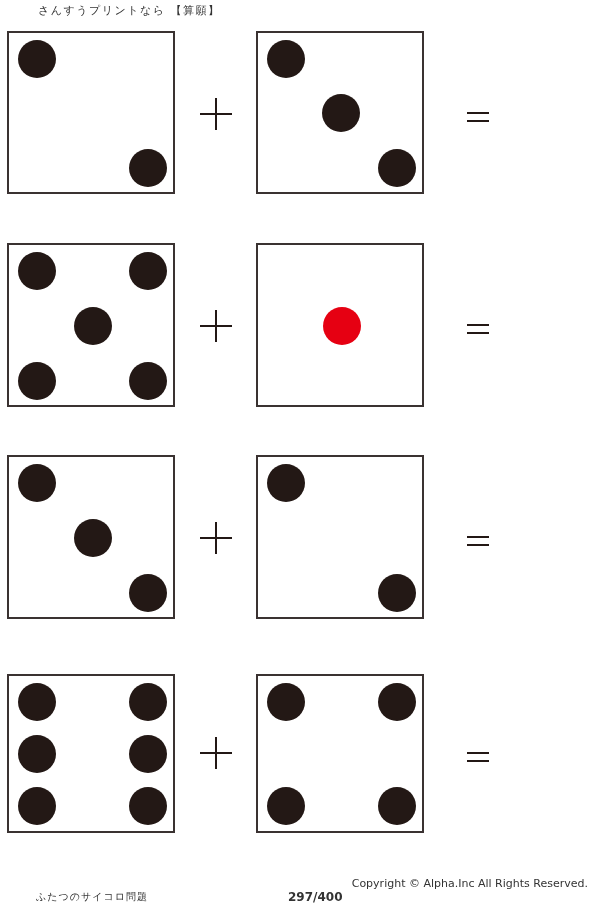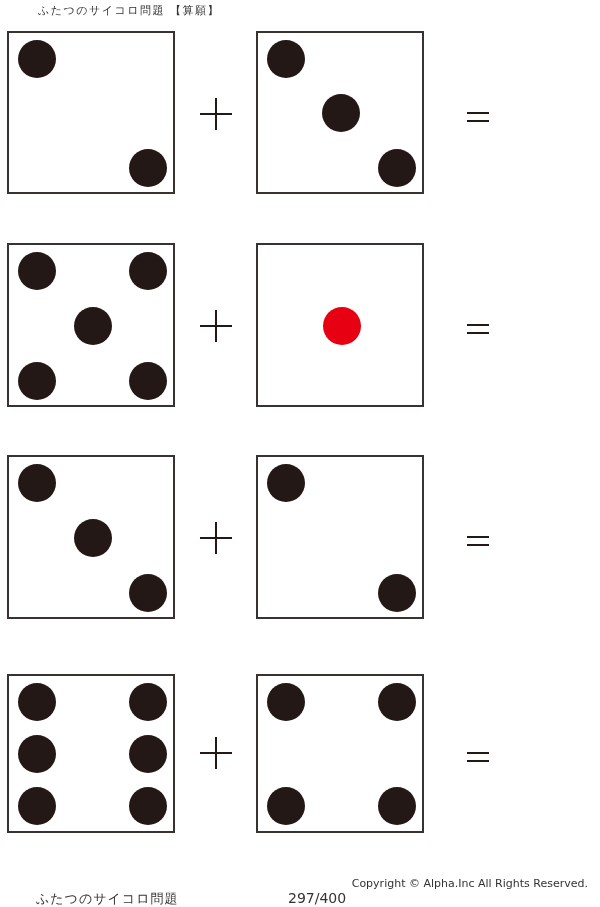--- a/index.html
+++ b/index.html
@@ -9,28 +9,28 @@
   .die { position:absolute; box-sizing:border-box; border:2px solid #3a3231; background:#fff; }
   .pip { position:absolute; width:38px; height:38px; border-radius:50%; background:#231815; transform:translate(-50%,-50%); }
   .pip.red { background:#e60012; }
   .op-plus { position:absolute; width:32px; height:32px; }
   .op-plus::before, .op-plus::after { content:""; position:absolute; background:#231815; }
   .op-plus::before { left:0; right:0; top:15px; height:2px; }
   .op-plus::after { top:0; bottom:0; left:15px; width:2px; }
   .op-eq { position:absolute; width:22px; height:10px; }
   .op-eq::before, .op-eq::after { content:""; position:absolute; left:0; right:0; height:2px; background:#231815; }
   .op-eq::before { top:0; } .op-eq::after { bottom:0; }
-  .footer-title { position:absolute; left:36px; top:890px; font-size:13px; color:#333; letter-spacing:1px; }
-  .footer-page { position:absolute; left:288px; top:890px; font-size:14px; color:#333; }
+  .footer-title { position:absolute; left:36px; top:890px; font-size:10px; color:#333; letter-spacing:1px; }
+  .footer-page { position:absolute; left:288px; top:890px; font-size:12px; color:#333;font-weight:bold; }
   .footer-copy { position:absolute; right:12px; top:876px; font-size:11px; color:#333; text-align:right; line-height:15px; }
 </style>
 </head>
 <body>
 
-<div class="header">ふたつのサイコロ問題 【算願】</div>
+<div class="header">さんすうプリントなら 【算願】</div>
 
 <div class="die" style="left:7px;top:31px;width:168px;height:163px;">
   <div class="pip" style="left:28px;top:26px;"></div>
   <div class="pip" style="left:139px;top:135px;"></div>
 </div>
 <div class="op-plus" style="left:200px;top:98px;"></div>
 <div class="die" style="left:256px;top:31px;width:168px;height:163px;">
   <div class="pip" style="left:28px;top:26px;"></div>
   <div class="pip" style="left:83px;top:80px;"></div>
   <div class="pip" style="left:139px;top:135px;"></div>

